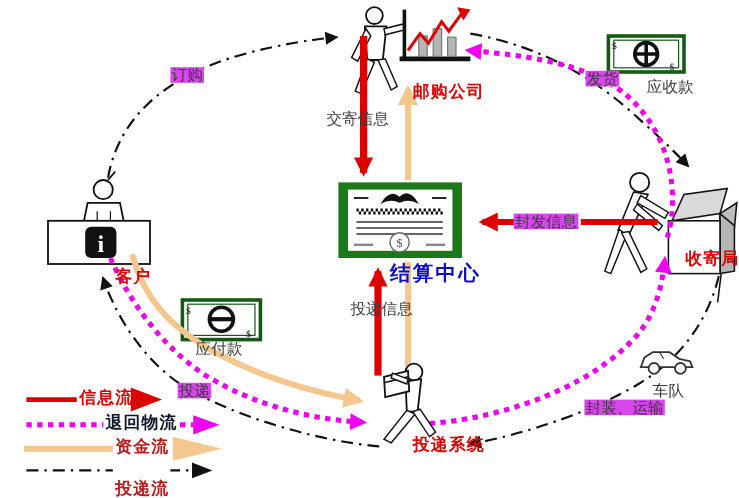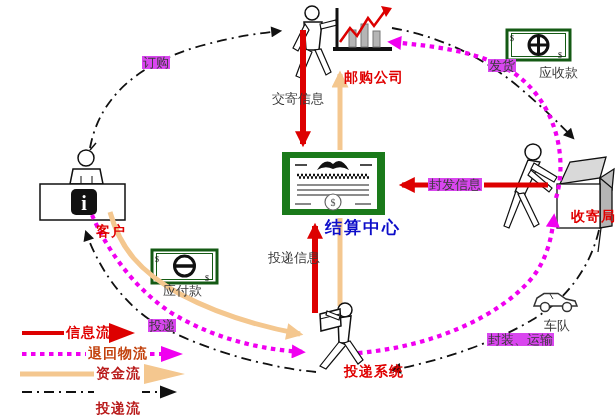--- a/index.html
+++ b/index.html
@@ -5,21 +5,21 @@
   html,body{margin:0;padding:0;background:#fff;}
   #stage{position:relative;width:616px;height:415px;background:#fff;overflow:hidden;
          font-family:"Liberation Serif","DejaVu Serif",serif;}
   #flows{position:absolute;left:0;top:0;}
   .lbl{position:absolute;white-space:nowrap;font-size:13px;color:#3a3a3a;line-height:1;}
   .node{font-weight:bold;font-size:14px;color:#e00000;letter-spacing:1px;padding-left:32px;}
   .blue{color:#0d0dc9;font-size:17px;letter-spacing:2px;}
   .bgw{background:#d946ef;padding:0 1px;}
   .leg{font-weight:bold;font-size:14px;letter-spacing:1px;}
   .leg.red{color:#e00000;}
-  .leg.mag{color:#c2410c;}
+  .leg.mag{color:#0f172a;}
   .leg.tan{color:#b91c1c;}
   .leg.blk{color:#b91c1c;margin-top:17px;}
 </style>
 </head>
 <body>
 
 <div id="stage">
 
 <svg id="flows" width="616" height="415" viewBox="0 0 616 415">
   <defs>
@@ -183,21 +183,21 @@
 <div class="lbl node" style="left:64px;top:225px;">客户</div>
 <div class="lbl node" style="left:539px;top:210px;font-family:Liberation Mono, monospace;">收寄局</div>
 <div class="lbl node" style="left:312px;top:365px;">投递系统</div>
 <div class="lbl" style="left:544px;top:319px;">车队</div>
 
 <div class="lbl bgw" style="left:142px;top:56px;">订购</div>
 <div class="lbl" style="left:272px;top:92px;">交寄信息</div>
 <div class="lbl bgw" style="left:488px;top:59px;">发货</div>
 <div class="lbl" style="left:521px;top:66px;margin-left:18px;">应收款</div>
 <div class="lbl bgw" style="left:428px;top:178px;">封发信息</div>
-<div class="lbl" style="left:268px;top:251px;">投递信息</div>
+<div class="lbl" style="left:292px;top:251px;">投递信息</div>
 <div class="lbl" style="left:163px;top:284px;">应付款</div>
 <div class="lbl bgw" style="left:148px;top:319px;">投递</div>
 <div class="lbl bgw" style="left:487px;top:333px;">封装、运输</div>
 
 <div class="lbl leg red" style="left:66px;top:326px;text-align:right;">信息流</div>
 <div class="lbl leg mag" style="left:88px;top:347px;">退回物流</div>
 <div class="lbl leg tan" style="left:96px;top:367px;">资金流</div>
 <div class="lbl leg blk" style="left:96px;top:385px;">投递流</div>
 
 </div>

